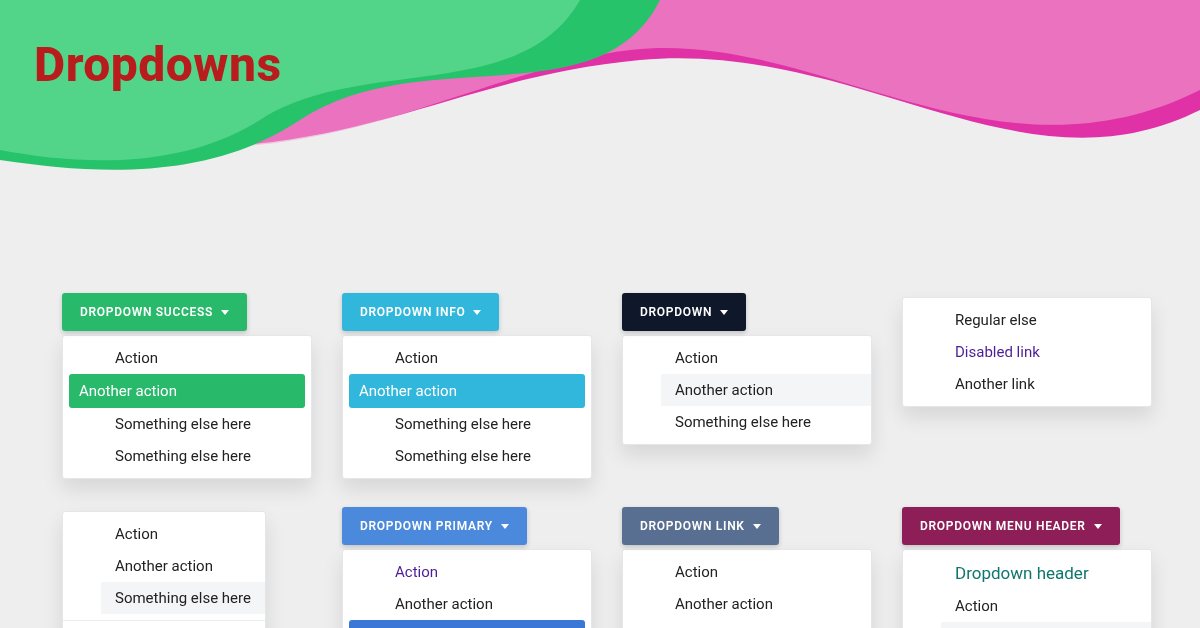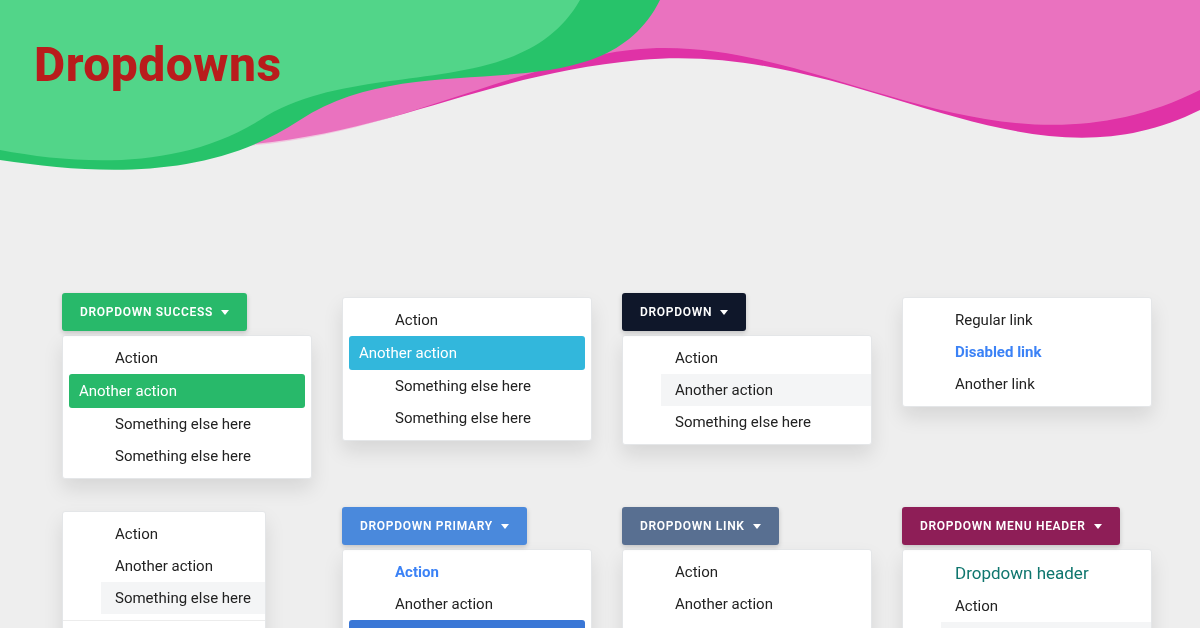--- a/index.html
+++ b/index.html
@@ -50,21 +50,21 @@
     padding:6px 0;
     min-width: 150px;
   }
   .menu .item {
     padding: 7px 14px;
     font-size: 15px;
     color:#222;
     cursor:pointer;
     margin-left:38px;
   }
-  .menu .item.disabled { color:#3b82f6; cursor:default;font-weight:bold; }
+  .menu .item.disabled { color:#4c1d95; cursor:default; }
   .menu .item.header   { color:#0f766e; font-size:17px; cursor:default; }
   .menu .divider { height:1px; background:#ececec; margin:6px 0; }
   .menu .item.active-green  { background:#28b96a; color:#fff; border-radius:3px; margin:0 6px; padding:8px 10px; }
   .menu .item.active-cyan   { background:#32b7dc; color:#fff; border-radius:3px; margin:0 6px; padding:8px 10px; }
   .menu .item.active-blue   { background:#3a77d6; color:#fff; border-radius:3px; margin:0 6px; padding:8px 10px; }
   .menu .item.hover-grey    { background:#f4f5f6; }
 
   
   .dropup { display:flex; flex-direction:column; align-items:flex-start; }
   .col-5 .menu .item:first-child.header ~ .item { }
@@ -94,20 +94,28 @@
     </div>
     <div class="menu">
       <div class="item">Action</div>
       <div class="item active-green">Another action</div>
       <div class="item">Something else here</div>
       <div class="item">Something else here</div>
     </div>
   </div>
 
   <div class="dd">
+    <div class="dd-btn c-info">
+      <span>Dropdown Info</span>
+      <span class="caret">
+          <svg width="8" height="5">
+            <path d="M0 0 L4 5 L8 0 Z" fill="#fff"></path>
+          </svg>
+        </span>
+    </div>
     <div class="menu">
       <div class="item">Action</div>
       <div class="item active-cyan">Another action</div>
       <div class="item">Something else here</div>
       <div class="item">Something else here</div>
     </div>
   </div>
 
   <div class="dd">
     <div class="dd-btn c-dark">
@@ -120,21 +128,21 @@
     </div>
     <div class="menu">
       <div class="item">Action</div>
       <div class="item hover-grey">Another action</div>
       <div class="item">Something else here</div>
     </div>
   </div>
 
   <div class="dd">
     <div class="menu">
-      <div class="item">Regular link</div>
+      <div class="item">Regular else</div>
       <div class="item disabled">Disabled link</div>
       <div class="item">Another link</div>
     </div>
   </div>
 
   <div class="dd dropup">
     <div class="menu">
       <div class="item">Action</div>
       <div class="item">Another action</div>
       <div class="item hover-grey">Something else here</div>

